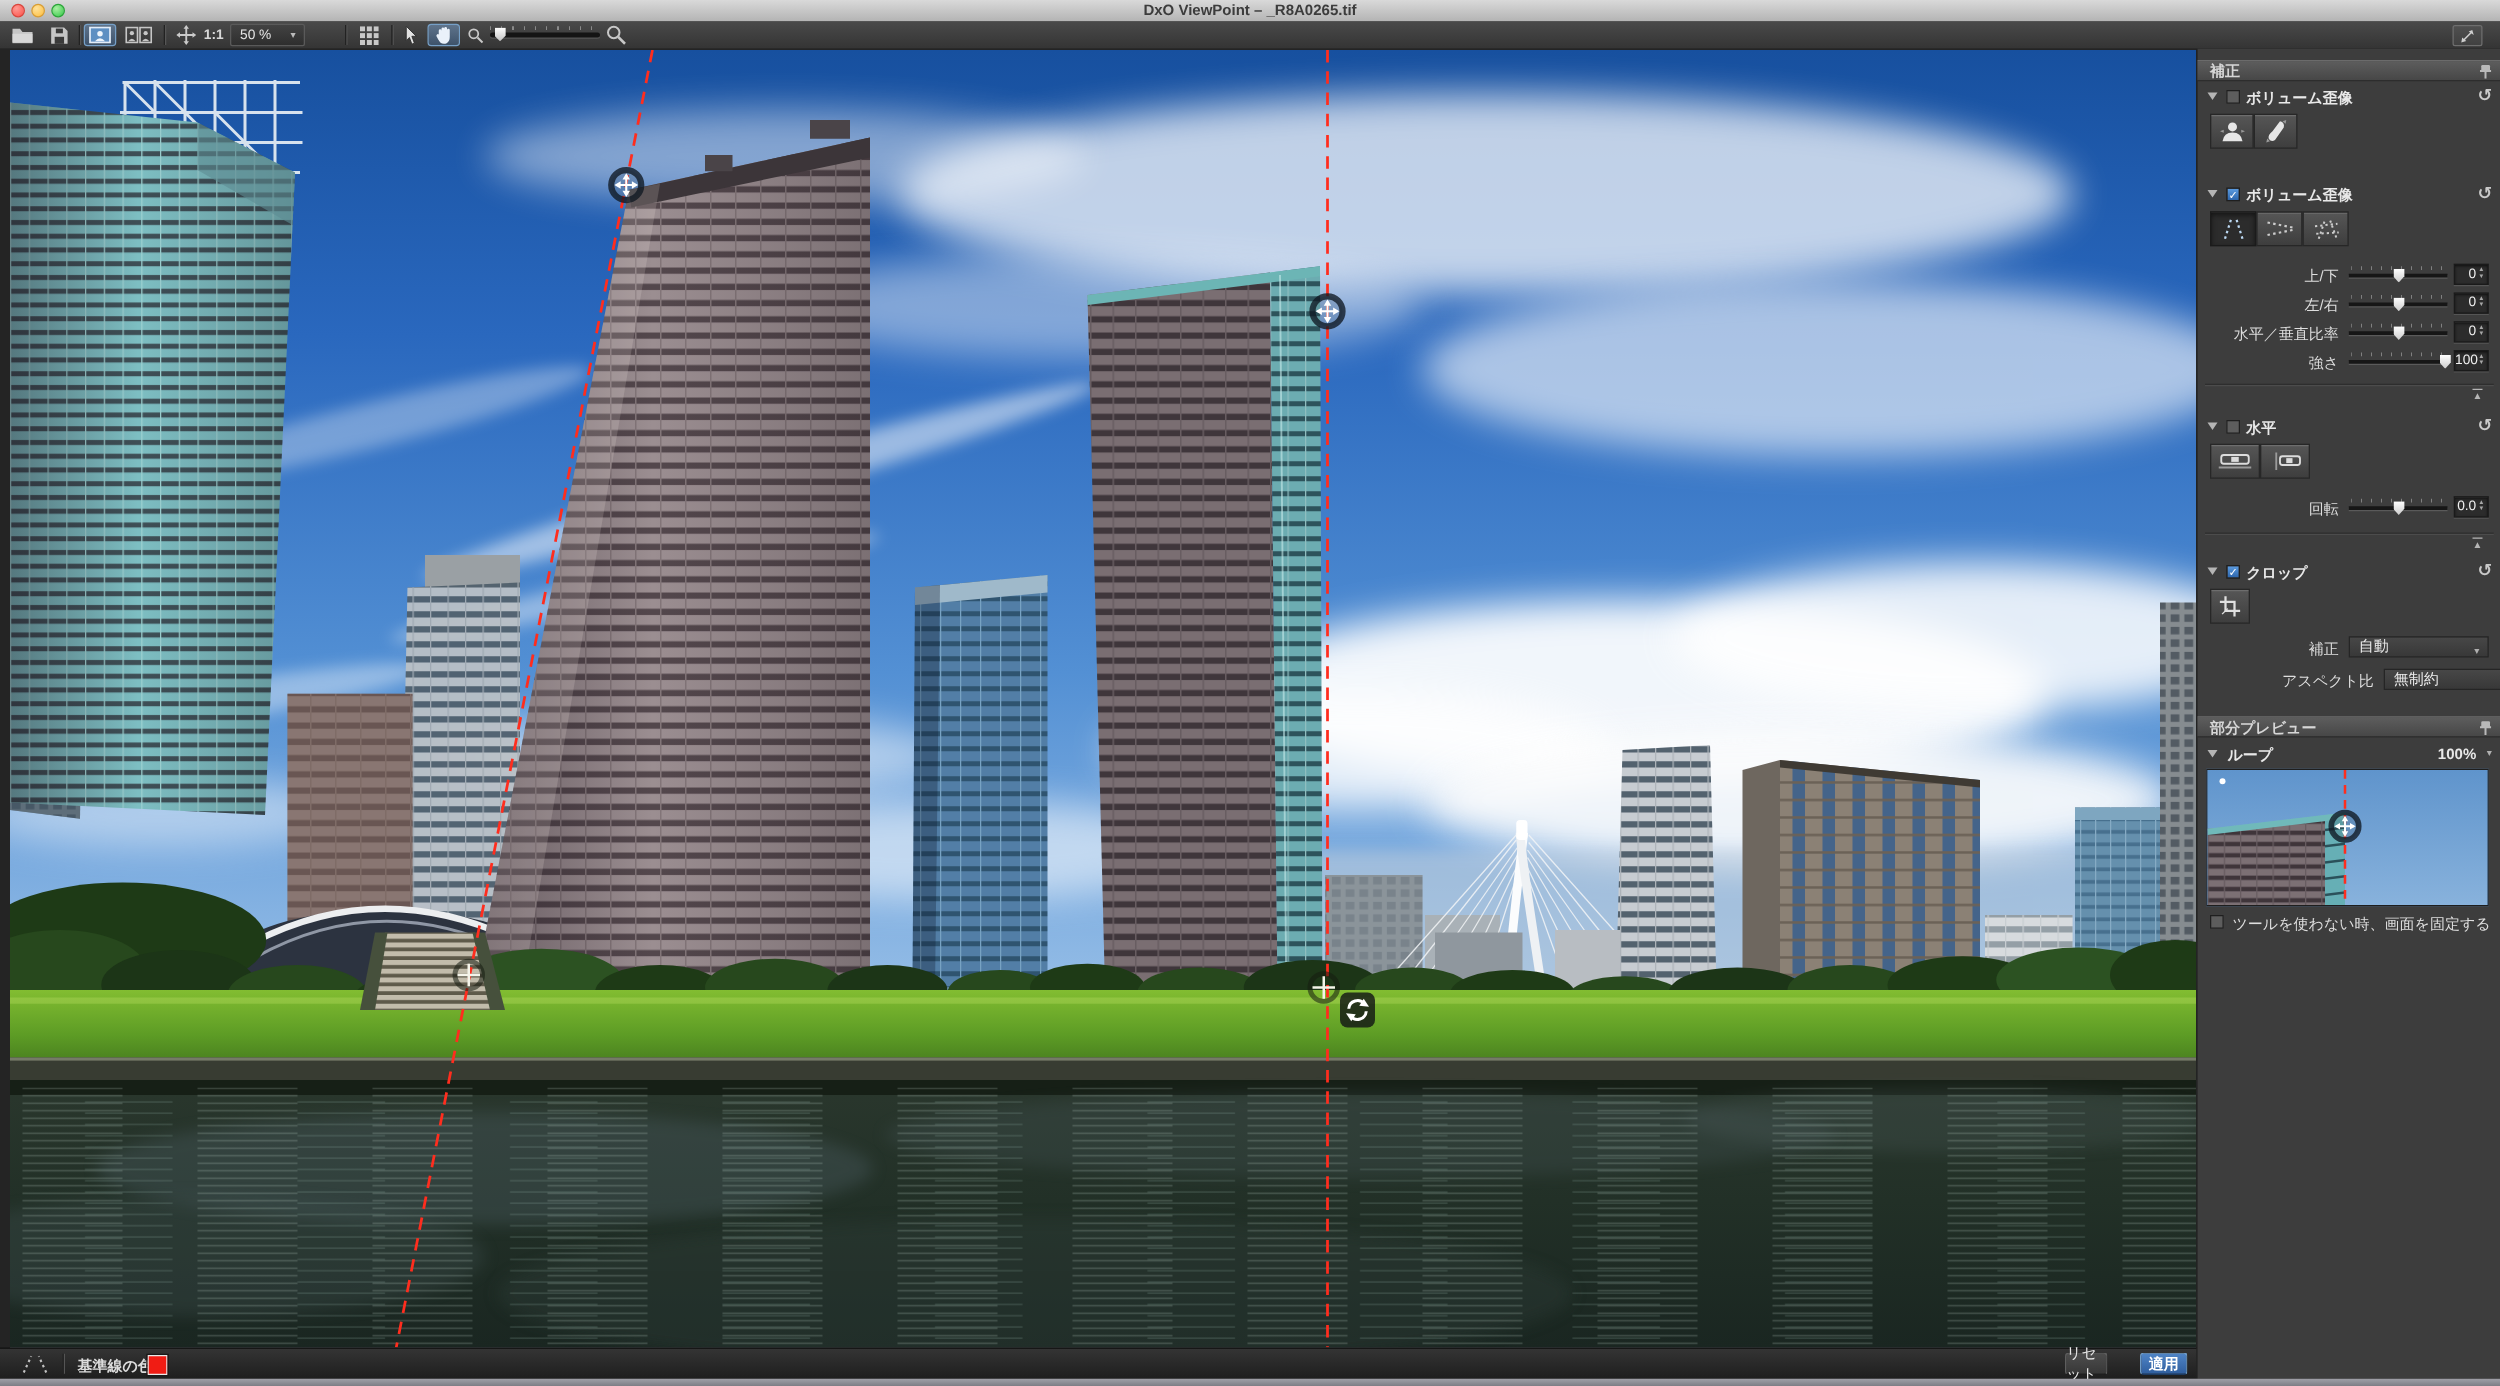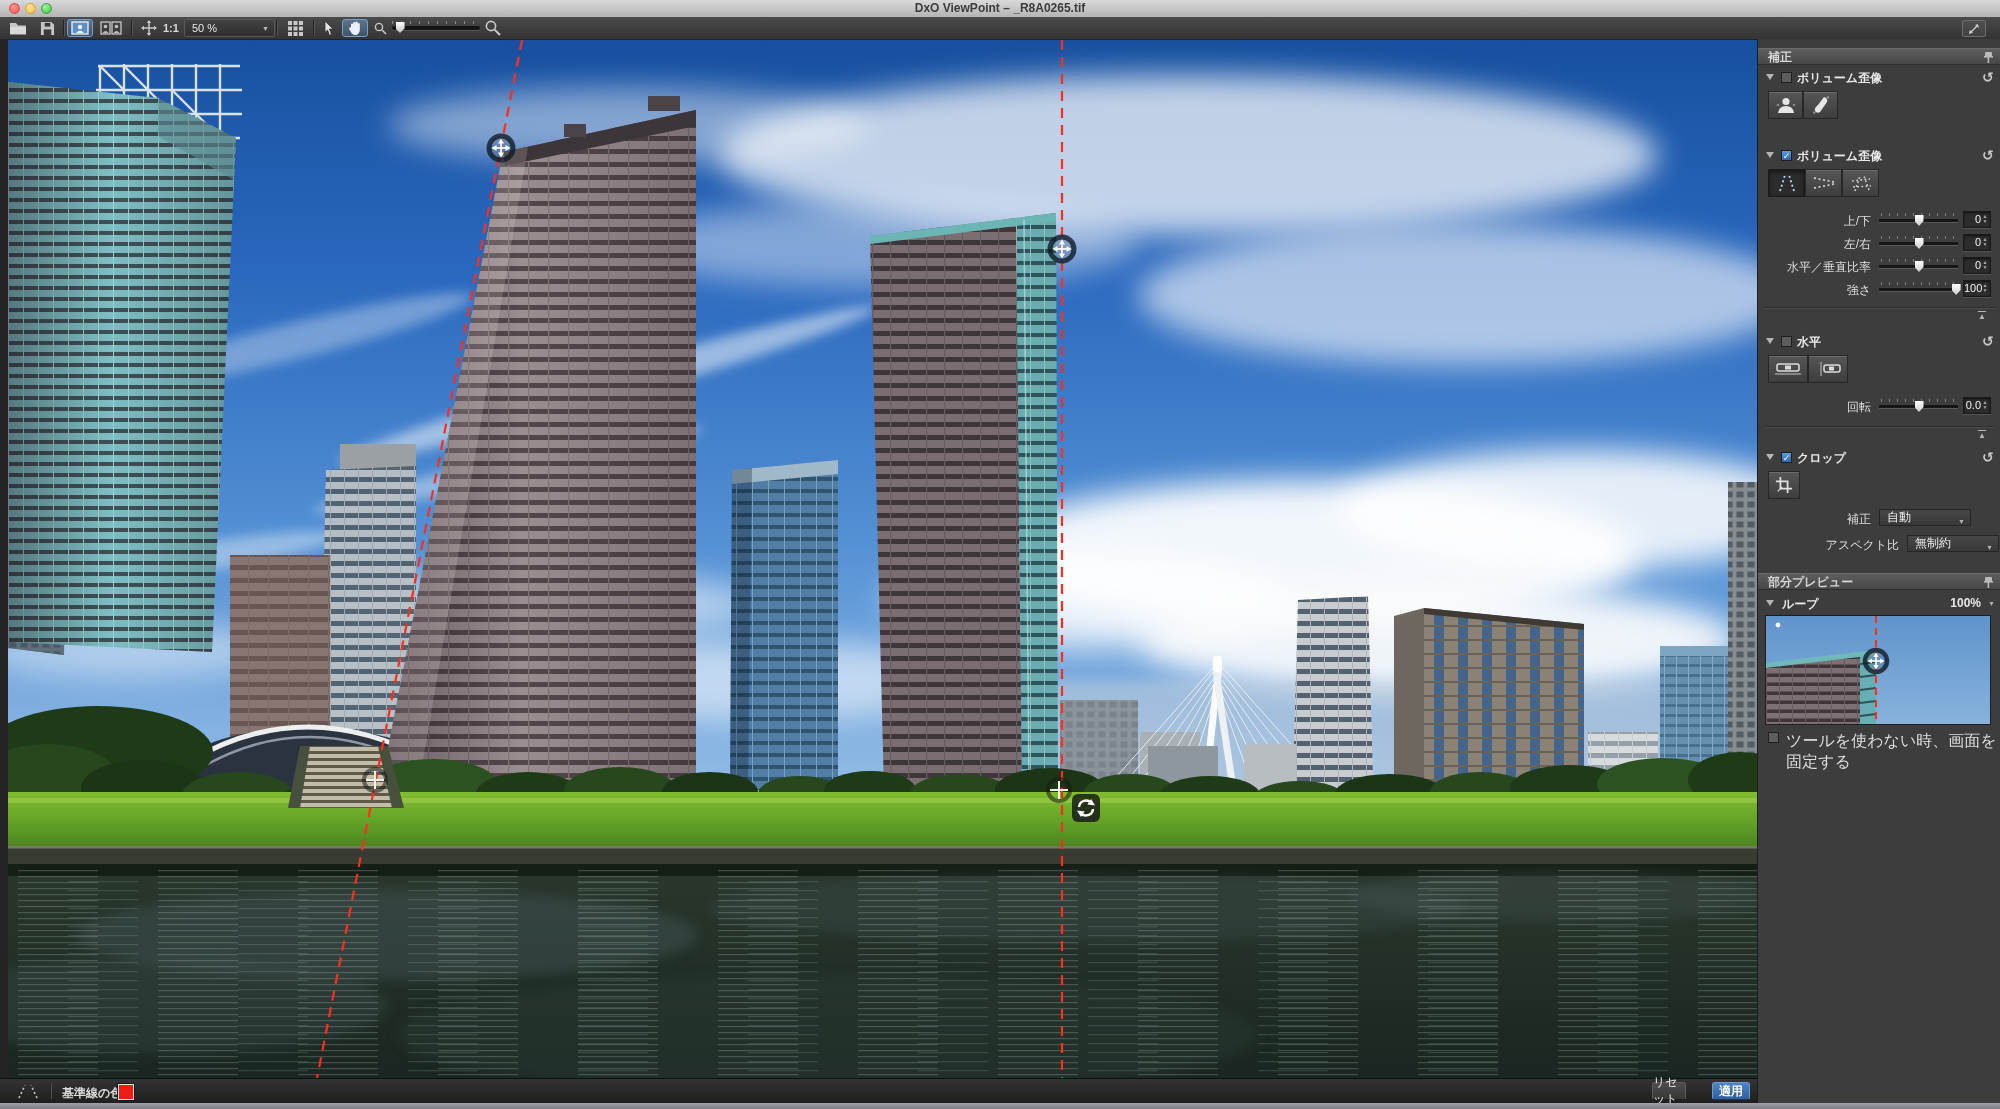--- a/index.html
+++ b/index.html
@@ -19,21 +19,21 @@
   .tl.green{left:41px;background:radial-gradient(circle at 35% 30%,#a9f0a2,#34c748);border:1px solid #2aa538;box-sizing:border-box;}
 
   
   .toolbar{left:0;top:17px;width:2000px;height:22px;
     background:linear-gradient(#4a4a4a,#343434);border-bottom:1px solid #191919;}
   .tbtn{top:2px;height:18px;display:flex;align-items:center;justify-content:center;border-radius:3px;}
   .tbtn.sel{background:linear-gradient(rgba(124,170,222,.45),rgba(70,116,170,.45));
     border:1px solid #7fa6cc;border-color:#76a0c8;box-sizing:border-box;}
   .tsep{top:3px;width:1px;height:16px;background:#222;box-shadow:1px 0 0 #555;}
   .tlabel{font-size:11px;font-weight:bold;color:#d8d8d8;}
-  .zoomselect{top:2px;left:184px;width:91px;height:18px;background:linear-gradient(#424242,#2e2e2e);
+  .zoomselect{top:2px;left:184px;width:60px;height:18px;background:linear-gradient(#424242,#2e2e2e);
     border:1px solid #5a5a5a;border-radius:2px;box-sizing:border-box;color:#e6e6e6;font-size:11px;
     display:flex;align-items:center;padding-left:7px;}
   .zoomselect .caret{position:absolute;right:5px;top:5px;font-size:7px;color:#bbb;}
   .zslider{top:9px;left:392px;width:88px;height:4px;background:#141414;border-radius:2px;
     box-shadow:0 1px 0 #555;}
   .zticks{position:absolute;left:0;top:-5px;width:100%;height:3px;
     background:repeating-linear-gradient(90deg,#8a8a8a 0 1px,transparent 1px 9px);}
   .zthumb{position:absolute;top:-4px;width:9px;height:11px;background:linear-gradient(#fff,#c2c2c2);
     clip-path:polygon(0 0,100% 0,100% 60%,50% 100%,0 60%);}
   .fsbtn{top:3px;left:1962px;width:24px;height:17px;border:1px solid #6e6e6e;border-radius:2px;
@@ -74,25 +74,25 @@
     background:linear-gradient(#ffffff,#cccccc);clip-path:polygon(0 0,100% 0,100% 55%,50% 100%,0 55%);}
   .svalue{position:absolute;left:205px;top:1px;width:28px;height:17px;background:#2c2c2c;
     border:1px solid #1a1a1a;box-shadow:inset 0 1px 2px #111,0 1px 0 #555;box-sizing:border-box;
     color:#f0f0f0;font-size:11px;text-align:right;line-height:15px;padding-right:9px;}
   .steppers{position:absolute;right:1px;top:0px;width:8px;height:15px;font-size:5px;line-height:5px;
     color:#a8a8a8;text-align:center;padding-top:2px;}
   .divider{left:6px;width:231px;height:1px;background:#2e2e2e;box-shadow:0 1px 0 #4c4c4c;}
   .collapse{font-size:8px;color:#b5b5b5;border-top:1.5px solid #b5b5b5;line-height:8px;padding-top:1px;}
   .ddrow{left:0;width:243px;height:18px;}
   .ddlabel{position:absolute;left:0;top:2px;width:113px;text-align:right;font-size:12px;color:#dedede;}
-  .ddbox{position:absolute;left:121px;top:0;width:92px;height:17px;background:linear-gradient(#474747,#383838);
+  .ddbox{position:absolute;left:121px;top:0;width:112px;height:17px;background:linear-gradient(#474747,#383838);
     border:1px solid #252525;box-sizing:border-box;font-size:12px;color:#ececec;line-height:15px;padding-left:7px;}
   .ddbox .caret{position:absolute;right:5px;top:4px;font-size:7px;color:#b0b0b0;}
   .thumbwrap{left:7px;width:224px;height:108px;border:1px solid #1e1e1e;box-sizing:content-box;background:#6d9fd4;}
-  .lockrow{left:0;width:243px;height:16px;font-size:16px;color:#dedede;}
+  .lockrow{left:0;width:243px;height:16px;font-size:12px;color:#dedede;}
   .lockrow .cbx{left:10px;top:1px;}
   .locklabel{position:absolute;left:28px;top:0;}
 
   
   .bottombar{left:0;top:1078px;width:1757px;height:25px;
     background:linear-gradient(#343434,#1e1e1e);border-top:1px solid #0f0f0f;box-sizing:border-box;}
   .bblabel{font-size:12px;font-weight:bold;color:#dcdcdc;}
   .swatch{top:5px;left:118px;width:14px;height:14px;background:#f01c14;border:1px solid #e9e9e9;
     outline:1px solid #1a1a1a;}
   .bbtn{top:3px;height:18px;border-radius:3px;font-size:12px;color:#e8e8e8;display:flex;

